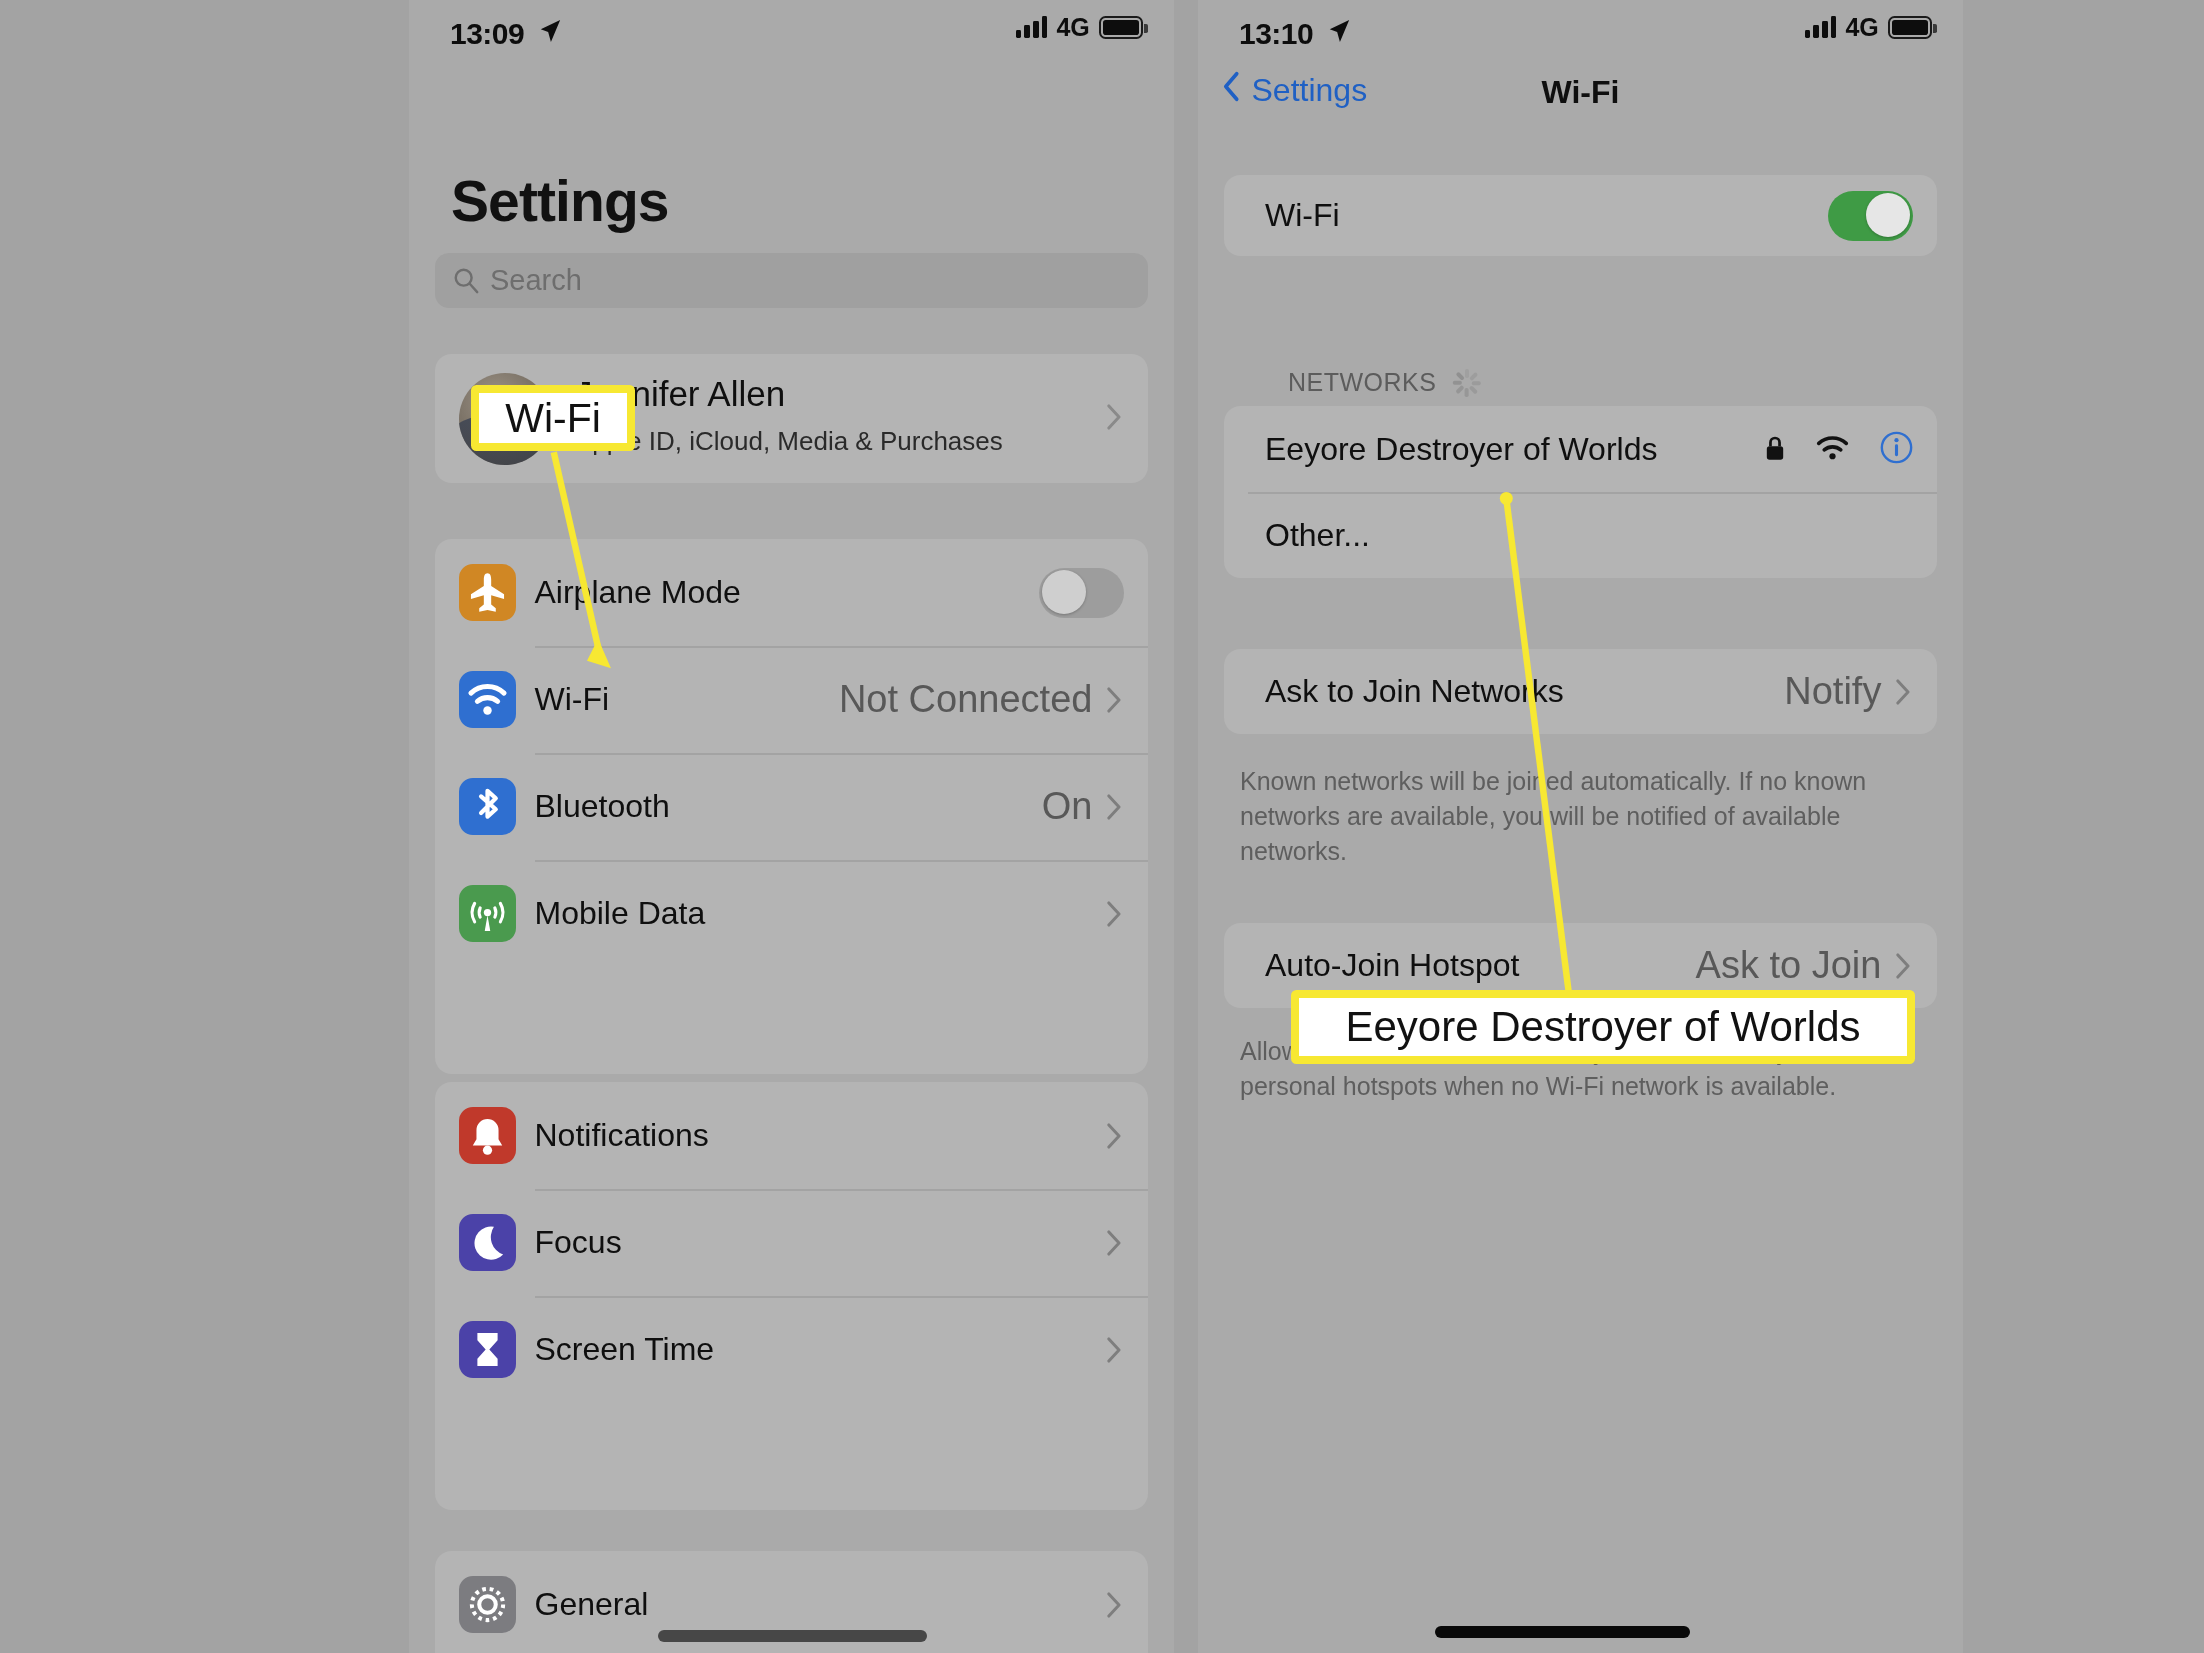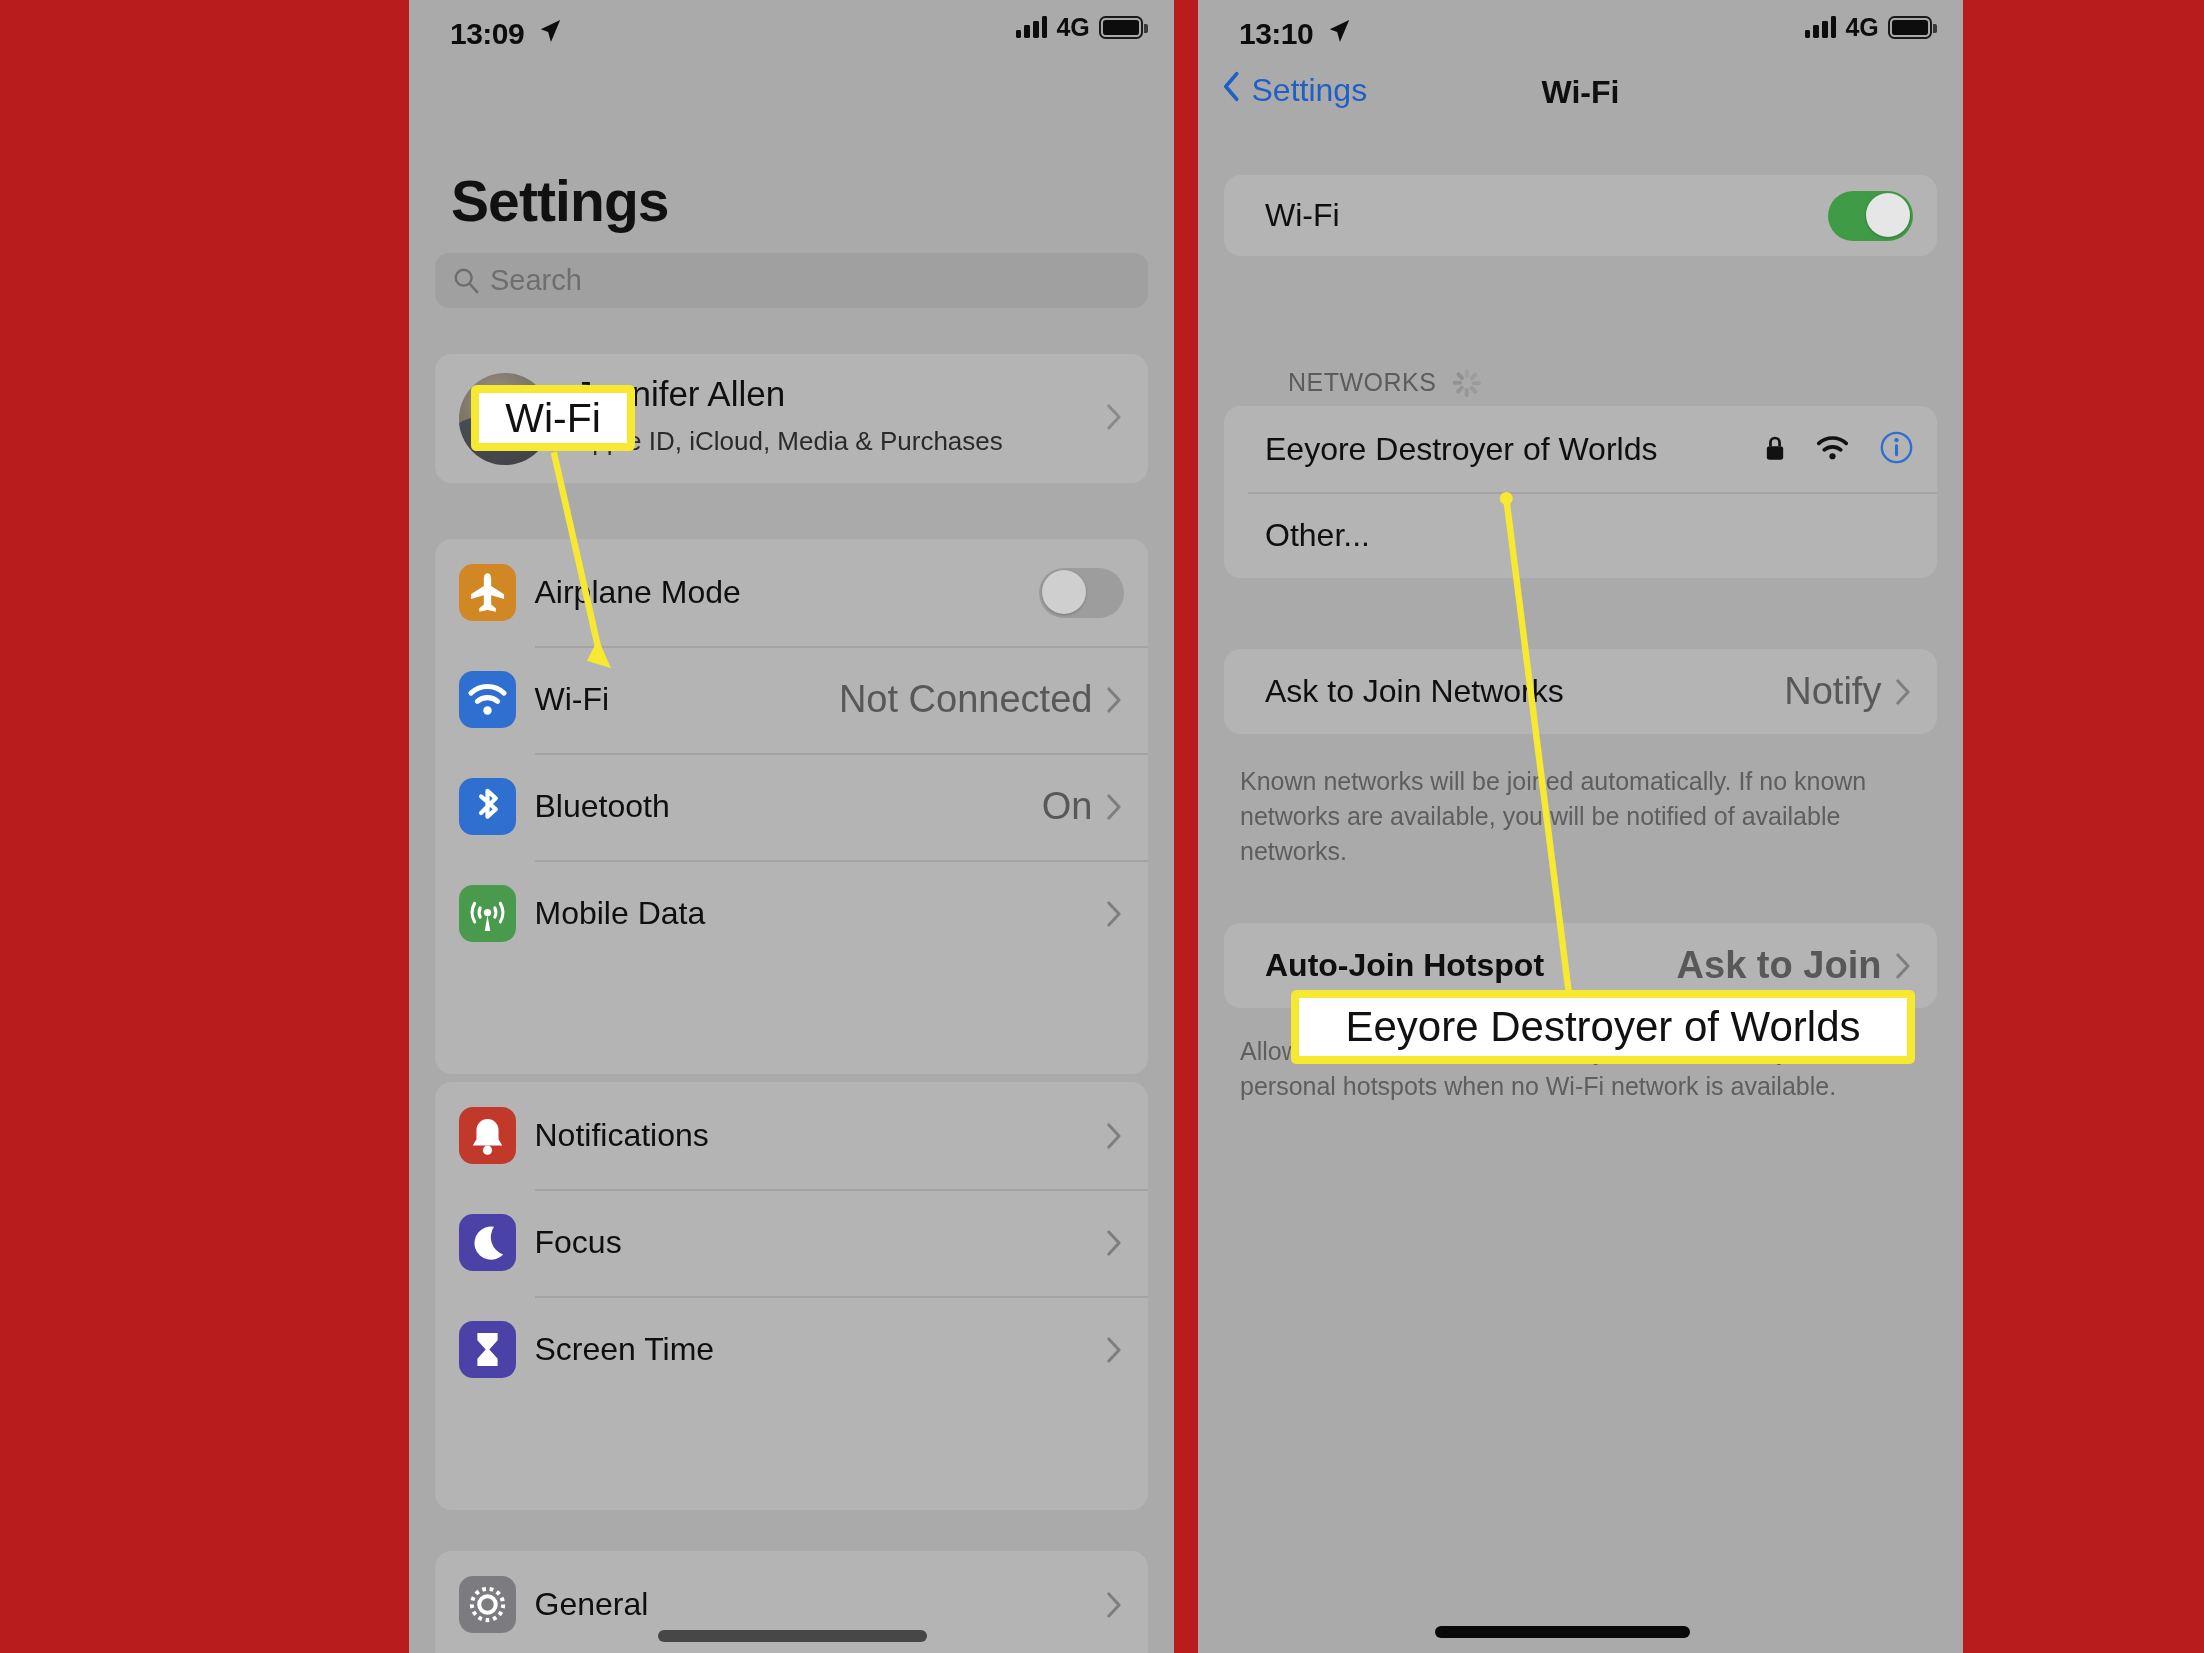--- a/index.html
+++ b/index.html
@@ -5,21 +5,21 @@
   html, body {
     margin: 0; padding: 0;
     background: #2b2926;
     width: 2205px; height: 1654px;
     overflow: hidden;
     font-family: "Liberation Sans", sans-serif;
   }
   #root {
     position: relative;
     width: 2205px; height: 1654px;
-    background: #b91c1c;
+    background: #a3a3a3;
   }
 
   
   .phone {
     position: absolute;
     top: 0;
     height: 1654px;
     background: #aaaaaa;
     overflow: hidden;
   }
@@ -595,21 +595,21 @@
         <span class="chev">
           <svg width="14.8" height="26" viewBox="0 0 16 28">
               <polyline points="2,2 13,14 2,26" fill="none" stroke="#7e7e7e" stroke-width="3.2" stroke-linecap="round" stroke-linejoin="round"></polyline>
             </svg>
         </span>
       </div>
     </div>
 
     <div class="footnote" style="top:764px;">Known networks will be joined automatically. If no known networks are available, you will be notified of available networks.</div>
 
-    <div class="card" style="top:923px;height:85px;font-weight:bold;">
+    <div class="card" style="top:923px;height:85px;">
       <div class="row" style="height:85px;padding-left:41px;">
         <span class="row-label" style="margin-left:0;">Auto-Join Hotspot</span>
         <span class="row-value">Ask to Join</span>
         <span class="chev">
           <svg width="14.8" height="26" viewBox="0 0 16 28">
               <polyline points="2,2 13,14 2,26" fill="none" stroke="#7e7e7e" stroke-width="3.2" stroke-linecap="round" stroke-linejoin="round"></polyline>
             </svg>
         </span>
       </div>
     </div>

